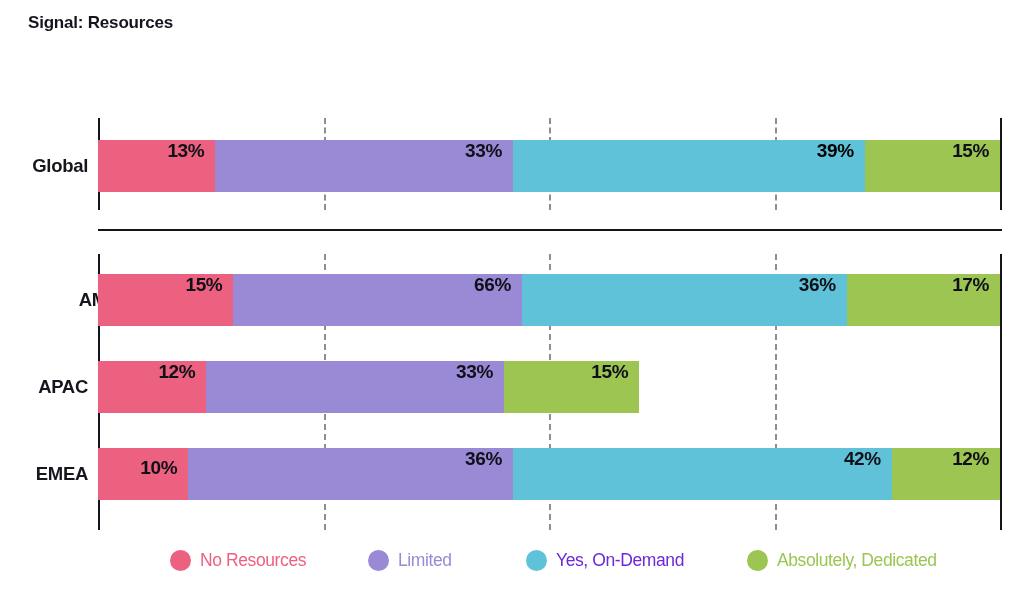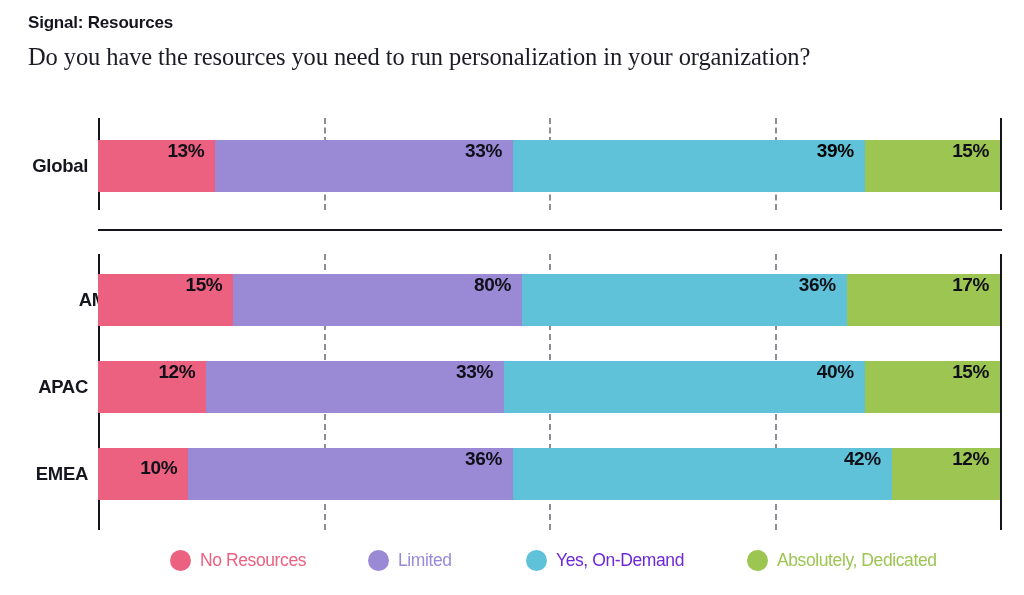--- a/index.html
+++ b/index.html
@@ -146,21 +146,20 @@
     letter-spacing: -0.4px;
     margin-left: 9px;
     white-space: nowrap;
   }
 </style>
 </head>
 <body>
 
 <div class="header">
   <h1 class="chart-title">Signal: Resources</h1>
-  <p class="chart-subtitle">Do you have the resources you need to run personalization in your organization?</p>
 </div>
 
 <div class="plot" id="plot">
 
 <div class="axis-line" style="left: 98px; top: 118px; height: 92px;"></div>
     <div class="axis-right" style="left: 1000px; top: 118px; height: 92px;"></div>
     <div class="gridline" style="left: 323.5px; top: 118px; height: 92px;"></div>
     <div class="gridline" style="left: 549px; top: 118px; height: 92px;"></div>
     <div class="gridline" style="left: 774.5px; top: 118px; height: 92px;"></div>
     <div class="axis-line" style="left: 98px; top: 254px; height: 276px;"></div>
@@ -186,41 +185,38 @@
         </div>
       </div>
     </div>
     <div class="row" style="top: 274px; height: 52px;">
       <div class="row-label" style="top: 15px; margin-left: 44px;">AMER</div>
       <div class="bar" style="height: 52px;">
         <div class="seg" style="width: 135.3px; background: rgb(236, 97, 128);">
           <span class="seg-label" style="color: rgb(16, 16, 24);">15%</span>
         </div>
         <div class="seg" style="width: 288.64px; background: rgb(154, 138, 214);">
-          <span class="seg-label" style="color: rgb(16, 16, 24);">80%</span>
+          <span class="seg-label" style="color: rgb(16, 16, 24);">66%</span>
         </div>
         <div class="seg" style="width: 324.72px; background: rgb(95, 194, 216);">
           <span class="seg-label" style="color: rgb(16, 16, 24);">36%</span>
         </div>
         <div class="seg" style="width: 153.34px; background: rgb(156, 197, 82);">
           <span class="seg-label" style="color: rgb(16, 16, 24);">17%</span>
         </div>
       </div>
     </div>
     <div class="row" style="top: 361px; height: 52px;">
       <div class="row-label" style="top: 15px;">APAC</div>
       <div class="bar" style="height: 52px;">
         <div class="seg" style="width: 108.24px; background: rgb(236, 97, 128);">
           <span class="seg-label" style="color: rgb(16, 16, 24);">12%</span>
         </div>
         <div class="seg" style="width: 297.66px; background: rgb(154, 138, 214);">
           <span class="seg-label" style="color: rgb(16, 16, 24);">33%</span>
-        </div>
-        <div class="seg" style="width: 360.8px; background: rgb(95, 194, 216);">
-          <span class="seg-label" style="color: rgb(16, 16, 24);">40%</span>
         </div>
         <div class="seg" style="width: 135.3px; background: rgb(156, 197, 82);">
           <span class="seg-label" style="color: rgb(16, 16, 24);">15%</span>
         </div>
       </div>
     </div>
     <div class="row" style="top: 448px; height: 52px;">
       <div class="row-label" style="top: 15px;">EMEA</div>
       <div class="bar" style="height: 52px;">
         <div class="seg" style="width: 90.2px; background: rgb(236, 97, 128);">

